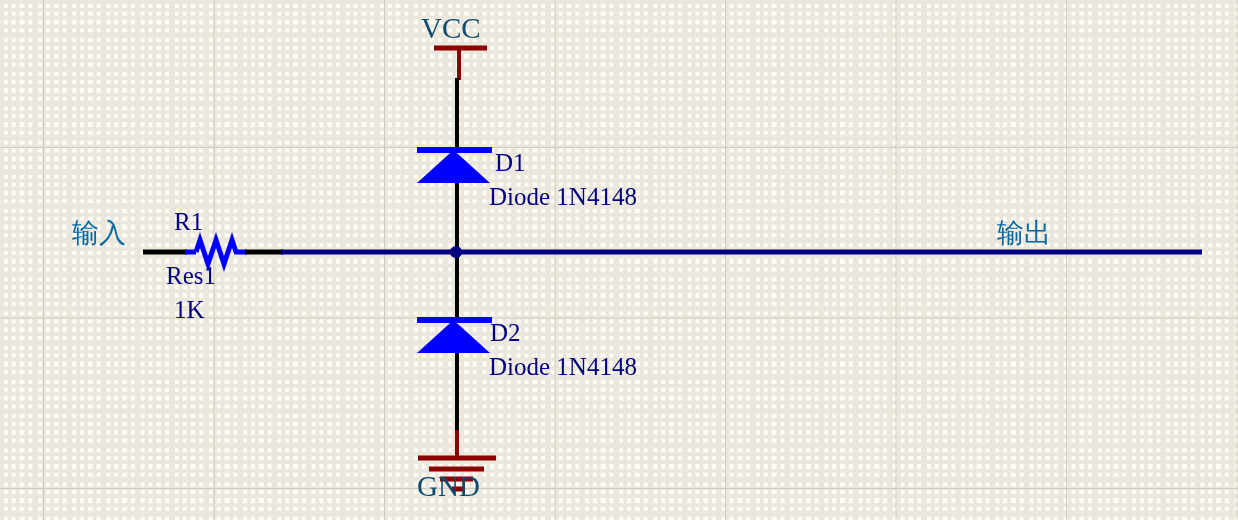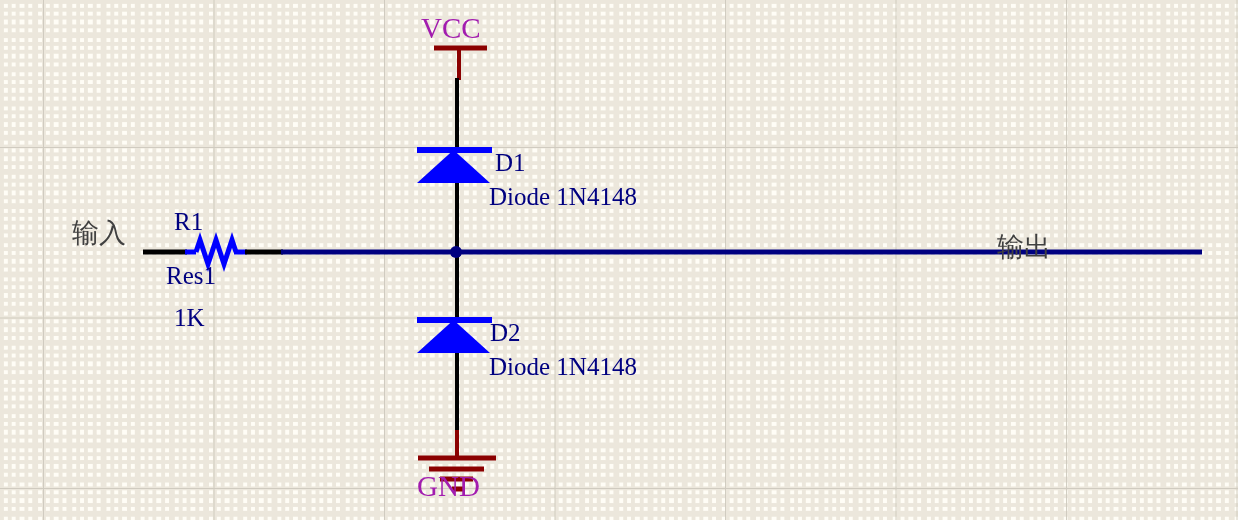--- a/index.html
+++ b/index.html
@@ -41,29 +41,29 @@
     opacity: 0.9;
   }
   
   #schematic-svg {
     position: absolute;
     left: 0;
     top: 0;
   }
   .net-label {
     position: absolute;
-    color: #404040;
+    color: #0369a1;
     font-size: 27px;
     line-height: 1;
     white-space: nowrap;
     font-family: Liberation Sans, sans-serif;
   }
   .power-label {
     position: absolute;
-    color: #a21caf;
+    color: #0c4a6e;
     font-size: 29px;
     line-height: 1;
     white-space: nowrap;
     font-family: "Liberation Serif", "DejaVu Serif", serif;
   }
   .part-label {
     position: absolute;
     color: #000080;
     font-size: 25px;
     line-height: 1.12;
@@ -122,29 +122,29 @@
 
     <line x1="245" y1="252" x2="283" y2="252" stroke="#000000" stroke-width="5"></line>
 
     <line x1="281" y1="252" x2="1202" y2="252" stroke="#000080" stroke-width="5"></line>
 
     <circle cx="456" cy="252" r="6" fill="#000080"></circle>
   </svg>
 
   <div class="net-label" style="left:72px; top:220px;">输入</div>
 
-  <div class="net-label" style="left:997px; top:220px;margin-top:14px;">输出</div>
+  <div class="net-label" style="left:997px; top:220px;">输出</div>
 
   <div class="power-label" style="left:421px; top:14px;">VCC</div>
 
   <div class="power-label" style="left:417px; top:472px;">GND</div>
 
   <div class="part-label" style="left:489px; top:149px;margin-left:6px;">D1</div>
   <div class="part-label" style="left:489px; top:183px;">Diode 1N4148</div>
 
   <div class="part-label" style="left:490px; top:319px;">D2</div>
   <div class="part-label" style="left:489px; top:353px;">Diode 1N4148</div>
 
   <div class="part-label" style="left:174px; top:208px;font-family:Liberation Serif, serif;">R1</div>
   <div class="part-label" style="left:166px; top:262px;">Res1</div>
-  <div class="part-label" style="left:174px; top:296px;margin-top:8px;">1K</div>
+  <div class="part-label" style="left:174px; top:296px;">1K</div>
 
 </div>
 
 </body></html>

